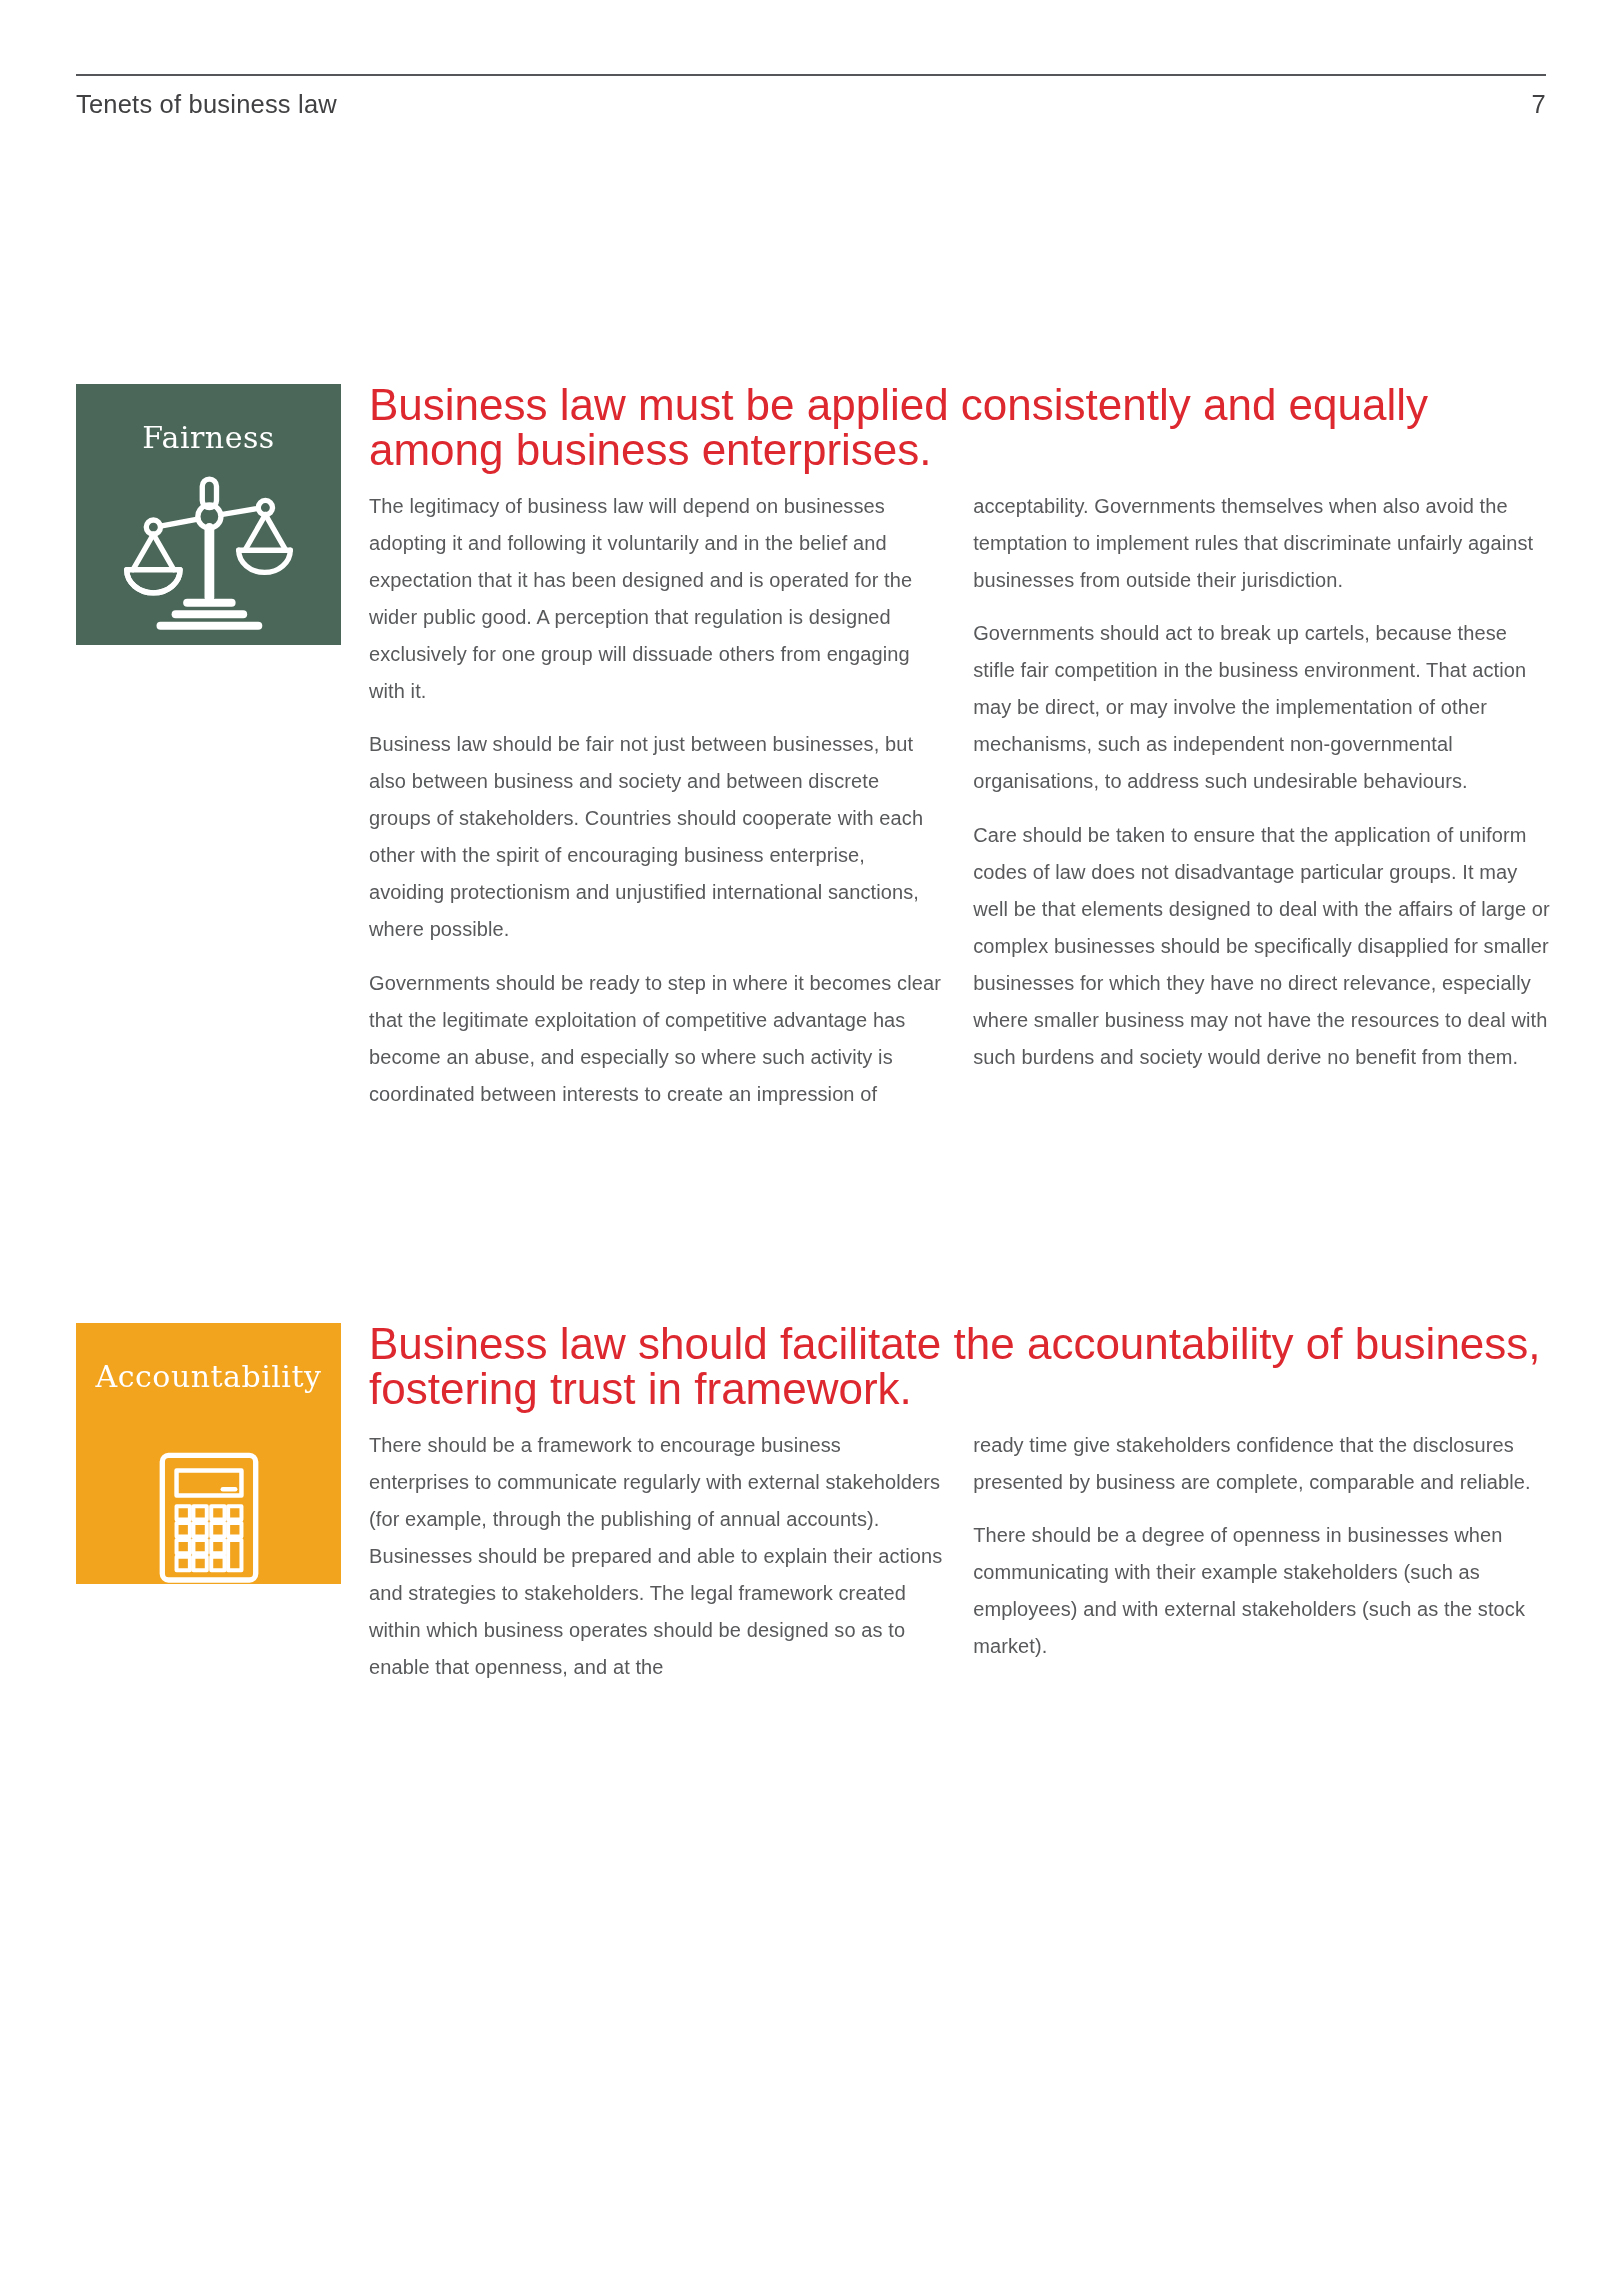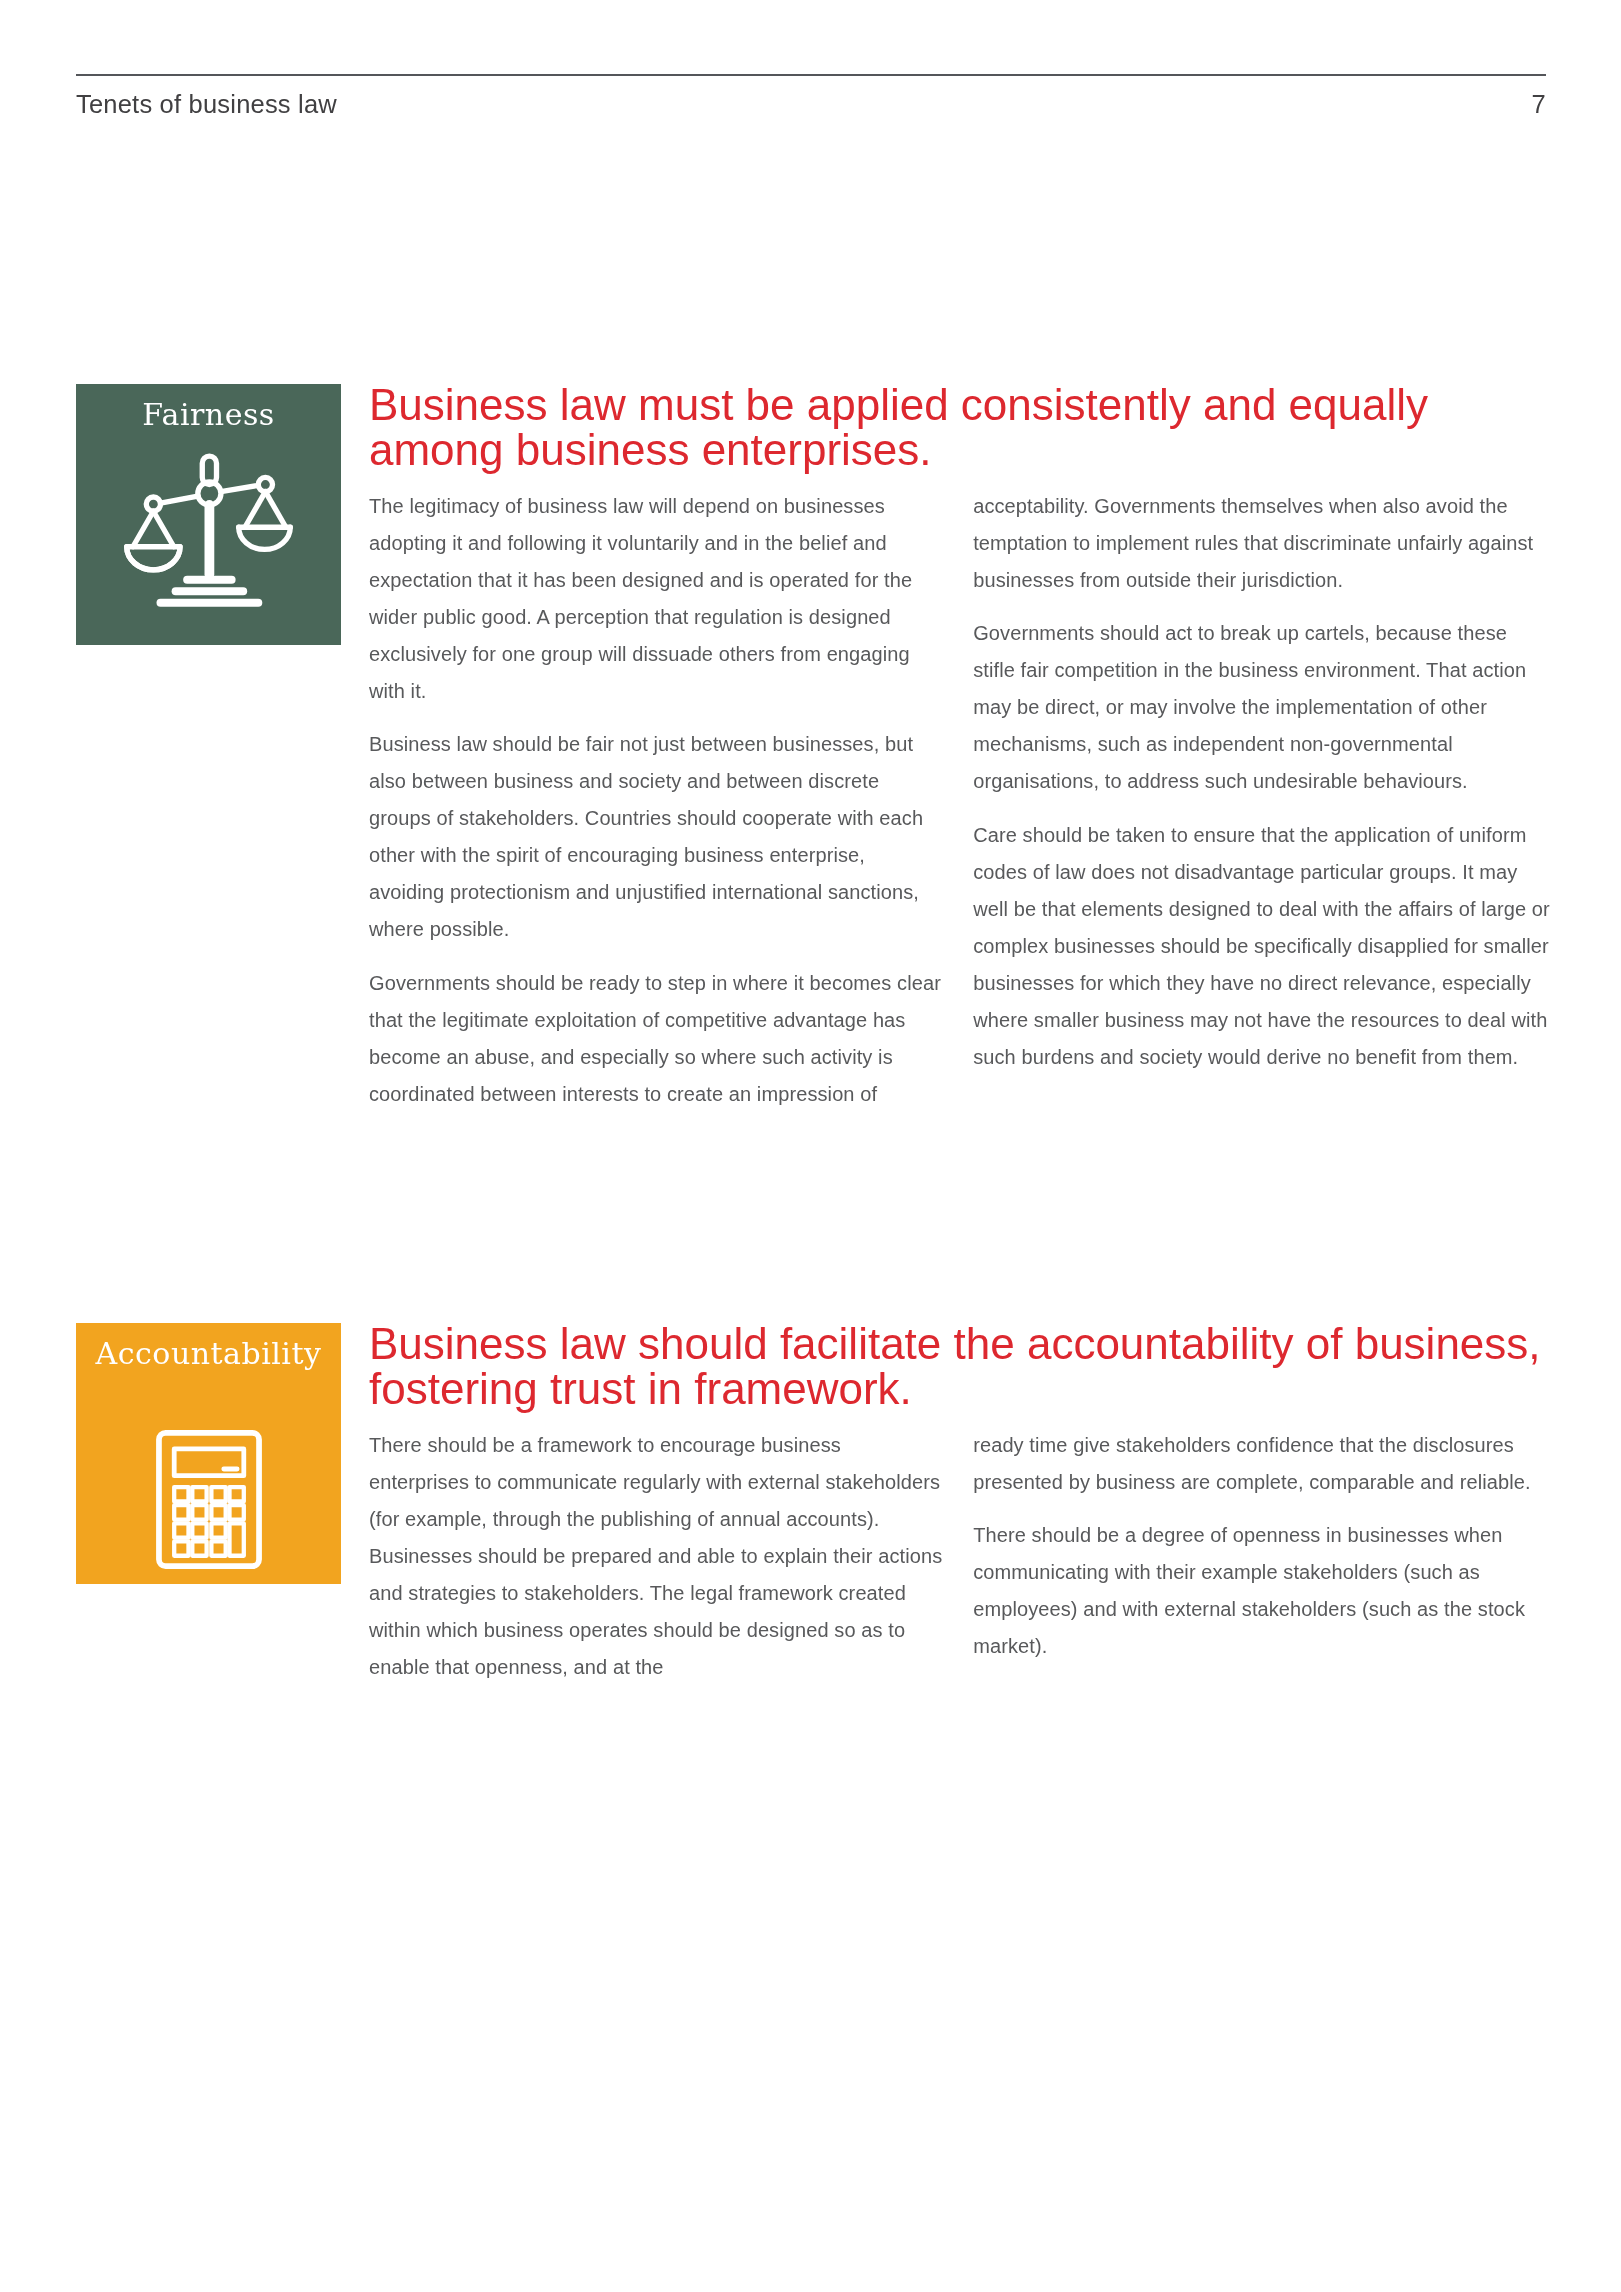--- a/index.html
+++ b/index.html
@@ -37,21 +37,21 @@
   .tile{
     position:absolute;left:0;top:2px;
     width:265px;height:261px;
     display:flex;flex-direction:column;align-items:center;
   }
   .tile-green{background:var(--green);}
   .tile-orange{background:var(--orange);gap:40px;}
   .tile-label{
     font-family:"DejaVu Serif","Liberation Serif",serif;
     color:#ffffff;font-size:30px;line-height:33px;
-    padding-top:14px;text-align:center;letter-spacing:0.5px;
+    padding-top:37px;text-align:center;letter-spacing:0.5px;
   }
   .tile-icon{margin-top:17.6px;}
   .content{
     margin-left:293px;width:1181px;
   }
   .heading{
     font-family:Liberation Sans, sans-serif;
     font-weight:500;
     color:var(--red);
     font-size:44px;line-height:45px;

